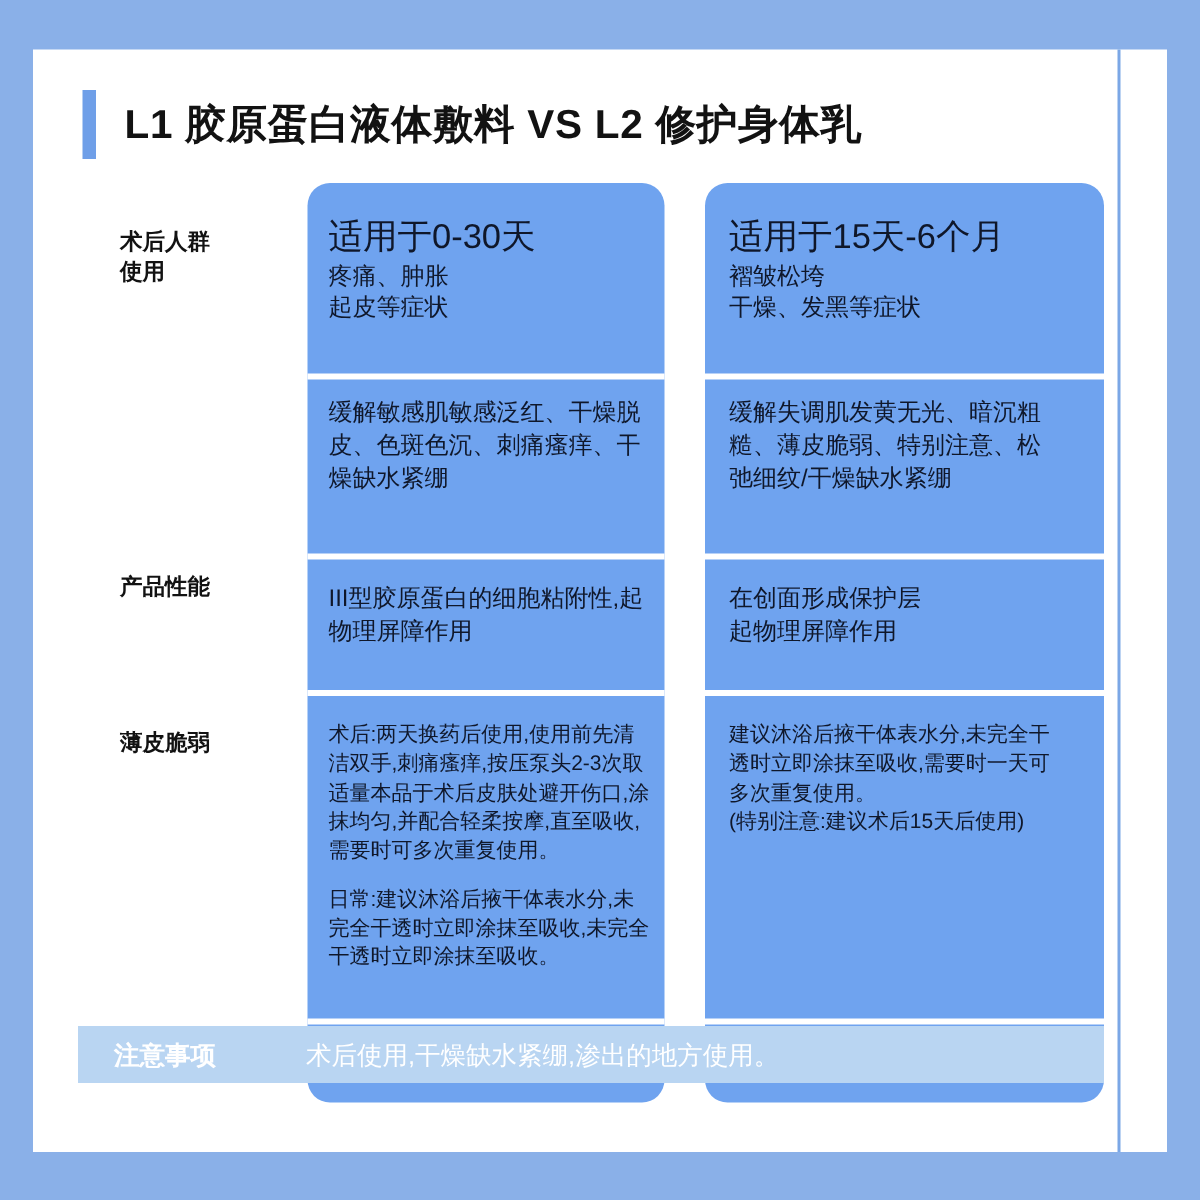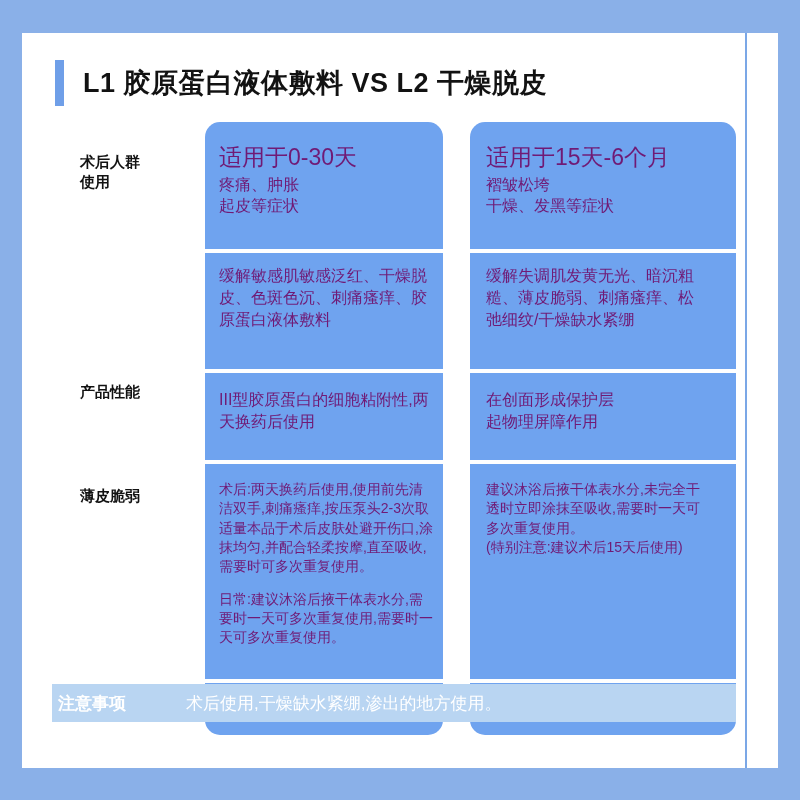--- a/index.html
+++ b/index.html
@@ -100,21 +100,21 @@
     width: 122px;
     font-size: 15px;
     font-weight: bold;
     color: #121212;
     line-height: 1.32;
   }
 
   
   .cell {
     position: absolute;
-    color: #701a75;
+    color: #0f172a;
     box-sizing: border-box;
   }
   .cell.l1 { left: 153px; width: 238px; padding: 0 10px 0 14px; }
   .cell.l2 { left: 418px; width: 242px; padding: 0 12px 0 16px; }
 
   .cell .head {
     font-size: 23px;
     line-height: 1.2;
     margin-bottom: 2px;
     white-space: nowrap;
@@ -138,21 +138,21 @@
     position: absolute;
     left: 52px;
     top: 684px;
     width: 684px;
     height: 38px;
     background: #b9d5f2;
     display: flex;
     align-items: center;
   }
   .notice-label {
-    margin-left: 6px;
+    margin-left: 24px;
     width: 110px;
     font-size: 17px;
     font-weight: bold;
     color: #ffffff;
     white-space: nowrap;
   }
   .notice-text {
     margin-left: 18px;
     font-size: 17px;
     color: #ffffff;
@@ -161,21 +161,21 @@
 </style>
 </head>
 <body>
 
 <div class="frame">
   <div class="page"></div>
   <div class="right-rule"></div>
 
   <div class="title-row">
     <div class="title-bar"></div>
-    <div class="title-text">L1 胶原蛋白液体敷料 VS L2 干燥脱皮</div>
+    <div class="title-text">L1 胶原蛋白液体敷料 VS L2 修护身体乳</div>
   </div>
 
   <div class="table">
 
     <div class="col-slab l1"></div>
     <div class="col-slab l2"></div>
 
     <div class="sep l1" style="top:127px"></div>
     <div class="sep l2" style="top:127px"></div>
     <div class="sep l1" style="top:247px"></div>
@@ -189,38 +189,38 @@
     <div class="cell l1" style="top:22px">
       <div class="head">适用于0-30天</div>
       <div class="sub">疼痛、肿胀<br>起皮等症状</div>
     </div>
     <div class="cell l2" style="top:22px">
       <div class="head">适用于15天-6个月</div>
       <div class="sub">褶皱松垮<br>干燥、发黑等症状</div>
     </div>
 
     <div class="cell l1" style="top:143px">
-      <div class="body">缓解敏感肌敏感泛红、干燥脱皮、色斑色沉、刺痛瘙痒、胶原蛋白液体敷料</div>
+      <div class="body">缓解敏感肌敏感泛红、干燥脱皮、色斑色沉、刺痛瘙痒、干燥缺水紧绷</div>
     </div>
     <div class="cell l2" style="top:143px">
-      <div class="body">缓解失调肌发黄无光、暗沉粗糙、薄皮脆弱、刺痛瘙痒、松弛细纹/干燥缺水紧绷</div>
+      <div class="body">缓解失调肌发黄无光、暗沉粗糙、薄皮脆弱、特别注意、松弛细纹/干燥缺水紧绷</div>
     </div>
 
     <div class="label" style="top:260px">产品性能</div>
     <div class="cell l1" style="top:267px">
-      <div class="body">III型胶原蛋白的细胞粘附性,两天换药后使用</div>
+      <div class="body">III型胶原蛋白的细胞粘附性,起物理屏障作用</div>
     </div>
     <div class="cell l2" style="top:267px">
       <div class="body">在创面形成保护层<br>起物理屏障作用</div>
     </div>
 
     <div class="label" style="top:364px">薄皮脆弱</div>
     <div class="cell l1" style="top:358px">
       <div class="body small">术后:两天换药后使用,使用前先清洁双手,刺痛瘙痒,按压泵头2-3次取适量本品于术后皮肤处避开伤口,涂抹均匀,并配合轻柔按摩,直至吸收,需要时可多次重复使用。</div>
-      <div class="body small">日常:建议沐浴后掖干体表水分,需要时一天可多次重复使用,需要时一天可多次重复使用。</div>
+      <div class="body small">日常:建议沐浴后掖干体表水分,未完全干透时立即涂抹至吸收,未完全干透时立即涂抹至吸收。</div>
     </div>
     <div class="cell l2" style="top:358px">
       <div class="body small">建议沐浴后掖干体表水分,未完全干透时立即涂抹至吸收,需要时一天可多次重复使用。<br>(特别注意:建议术后15天后使用)</div>
     </div>
   </div>
 
   <div class="notice">
     <div class="notice-label">注意事项</div>
     <div class="notice-text">术后使用,干燥缺水紧绷,渗出的地方使用。</div>
   </div>

